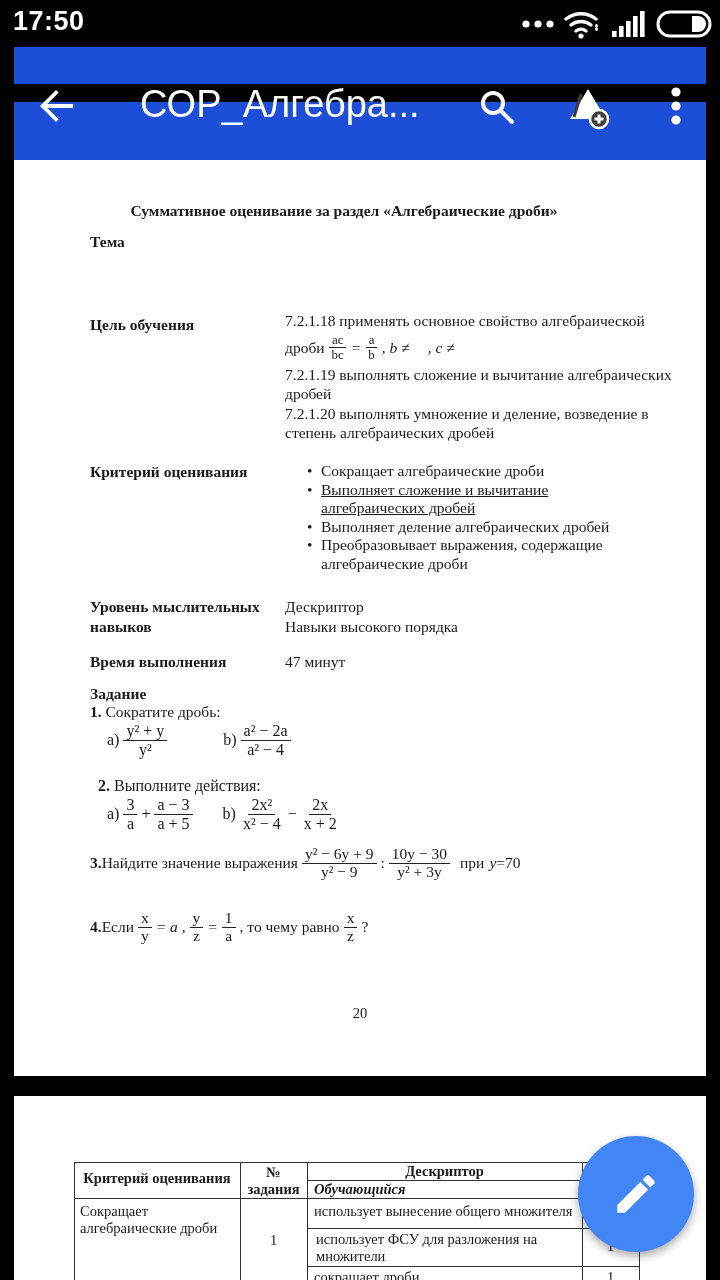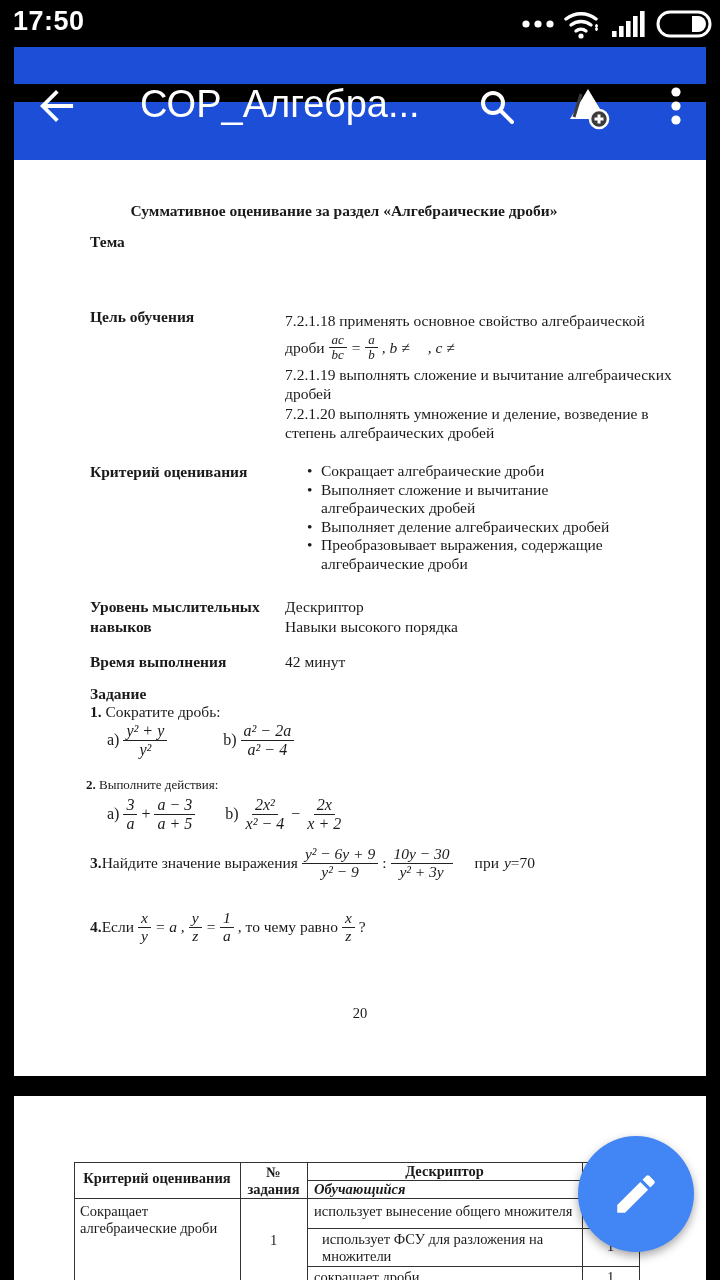--- a/index.html
+++ b/index.html
@@ -24,21 +24,21 @@
   
   .page{position:absolute;left:14px;width:692px;background:#fff;color:#1a1a1a;
         font-family:"Liberation Serif",serif;}
   #page1{top:160px;height:916px;}
   #page2{top:1096px;height:184px;overflow:hidden;}
   .h1{position:absolute;left:0;top:10px;width:692px;text-align:center;font-weight:bold;font-size:17px;}
   .h2{position:absolute;left:0;top:42px;width:632px;text-align:center;font-weight:bold;font-size:15.5px;margin-left:14px;}
   .lbl{position:absolute;left:76px;font-weight:bold;font-size:15.5px;line-height:19.5px;}
   .val{position:absolute;left:271px;font-size:15.5px;line-height:19.5px;}
   .frac{display:inline-flex;flex-direction:column;align-items:center;vertical-align:middle;
-        font-style:italic;line-height:1.08;margin:0 4px;text-align:center;}
+        line-height:1.08;margin:0 4px;text-align:center;}
   .frac .fn{padding:0 3px;border-bottom:1.2px solid #222;}
   .frac .fd{padding:0 3px;}
   .goalfrac{font-size:13px;}
   .formula-line{display:flex;align-items:center;height:34px;}
   .bullets{margin-top:0;}
   .bullet{display:flex;width:360px;}
   .bullet .dot{width:14px;margin-left:22px;flex:none;}
   .taskrow{position:absolute;display:flex;align-items:center;font-size:16px;}
   .tnum{font-weight:bold;}
   .mvar{font-style:italic;}
@@ -115,21 +115,21 @@
           <circle cx="12" cy="35" r="4.6" fill="#fff"></circle>
       </svg>
     </div>
   </div>
 
   <div class="page" id="page1">
     <div class="h2">Суммативное оценивание за раздел «Алгебраические дроби»</div>
 
     <div class="lbl" style="top:72px;">Тема</div>
 
-    <div class="lbl" style="top:147px;">Цель обучения</div>
+    <div class="lbl" style="top:155px;">Цель обучения</div>
     <div class="val" style="top:151px;width:400px;">
       <div>7.2.1.18   применять основное свойство алгебраической</div>
       <div class="formula-line">
         <span>дроби</span>
         <span class="frac goalfrac">
           <span class="fn">ac</span>
             <span class="fd">bc</span>
         </span>
         <span class="mvar">=</span>
         <span class="frac goalfrac">
@@ -146,61 +146,61 @@
 
     <div class="lbl" style="top:302px;">Критерий оценивания</div>
     <div class="val" style="top:302px;width:380px;line-height:18.5px;">
       <div class="bullets">
         <div class="bullet">
             <span class="dot">•</span>
             <span style="width:350px;">Сокращает алгебраические дроби</span>
           </div>
         <div class="bullet">
             <span class="dot">•</span>
-            <span style="width:350px;">Выполняет сложение и вычитание алгебраических дробей</span>
+            <span style="width:350px;text-decoration:underline;">Выполняет сложение и вычитание алгебраических дробей</span>
           </div>
         <div class="bullet">
             <span class="dot">•</span>
             <span style="width:350px;">Выполняет деление алгебраических дробей</span>
           </div>
         <div class="bullet">
             <span class="dot">•</span>
             <span style="width:350px;">Преобразовывает выражения, содержащие алгебраические дроби</span>
           </div>
       </div>
     </div>
 
     <div class="lbl" style="top:437px;width:190px;">Уровень мыслительных навыков</div>
     <div class="val" style="top:437px;width:385px;">
       <div>Дескриптор</div>
       <div>Навыки высокого порядка</div>
     </div>
 
     <div class="lbl" style="top:492px;">Время выполнения</div>
-    <div class="val" style="top:492px;">42 минут</div>
+    <div class="val" style="top:492px;">47 минут</div>
 
     <div class="lbl" style="top:524px;">Задание</div>
 
     <div style="position:absolute;left:76px;top:543px;font-size:15.5px;">
       <span class="tnum">1.</span><span> Сократите дробь:</span>
     </div>
     <div class="taskrow" style="left:93px;top:558px;height:44px;">
       <span>а)</span>
       <span class="frac">
           <span class="fn">y² + y</span>
           <span class="fd">y²</span>
         </span>
       <span style="margin-left:52px;">b)</span>
       <span class="frac">
           <span class="fn">a² − 2a</span>
           <span class="fd">a² − 4</span>
         </span>
     </div>
 
-    <div style="position:absolute;left:72px;top:617px;font-size:13px;">
+    <div style="position:absolute;left:84px;top:617px;font-size:16px;">
       <span class="tnum">2.</span><span> Выполните действия:</span>
     </div>
     <div class="taskrow" style="left:93px;top:632px;height:44px;">
       <span>а)</span>
       <span class="frac">
           <span class="fn">3</span>
           <span class="fd">a</span>
         </span>
       <span>+</span>
       <span class="frac">
@@ -224,21 +224,21 @@
         <span> Найдите значение выражения</span>
       <span class="frac">
           <span class="fn">y² − 6y + 9</span>
           <span class="fd">y² − 9</span>
         </span>
       <span>:</span>
       <span class="frac">
           <span class="fn">10y − 30</span>
           <span class="fd">y² + 3y</span>
         </span>
-      <span style="margin-left:18px;">при</span>
+      <span style="margin-left:6px;">при</span>
       <span class="mvar" style="margin-left:5px;">y</span>
         <span>=70</span>
     </div>
 
     <div class="taskrow" style="left:76px;top:742px;height:50px;font-size:15.5px;">
       <span class="tnum">4.</span>
         <span> Если</span>
       <span class="frac">
           <span class="fn">x</span>
           <span class="fd">y</span>
@@ -283,21 +283,21 @@
       <div class="cell cen bold" style="left:166px;top:2px;width:67px;">
         <div>№</div>
           <div>задания</div>
       </div>
       <div class="cell cen bold" style="left:233px;top:1px;width:275px;">Дескриптор</div>
       <div class="cell bi" style="left:240px;top:19px;width:260px;">Обучающийся</div>
 
       <div class="cell" style="left:6px;top:41px;width:152px;">Сокращает алгебраические дроби</div>
       <div class="cell cen" style="left:166px;top:70px;width:67px;">1</div>
       <div class="cell" style="left:240px;top:41px;width:262px;">использует вынесение общего множителя</div>
-      <div class="cell" style="left:248px;top:69px;width:262px;">использует ФСУ для разложения на множители</div>
+      <div class="cell" style="left:242px;top:69px;width:262px;">использует ФСУ для разложения на множители</div>
       <div class="cell" style="left:240px;top:107px;width:262px;">сокращает дроби</div>
       <div class="cell cen" style="left:508px;top:76px;width:57px;">1</div>
       <div class="cell cen" style="left:508px;top:107px;width:57px;">1</div>
     </div>
   </div>
 
   <div class="fab">
     <svg width="50" height="50" viewBox="0 0 24 24">
       <path fill="#fff" d="M3 17.25V21h3.75L17.81 9.94l-3.75-3.75L3 17.25zM20.71 7.04c.39-.39.39-1.02 0-1.41l-2.34-2.34c-.39-.39-1.02-.39-1.41 0l-1.83 1.83 3.75 3.75 1.83-1.83z"></path>
     </svg>

